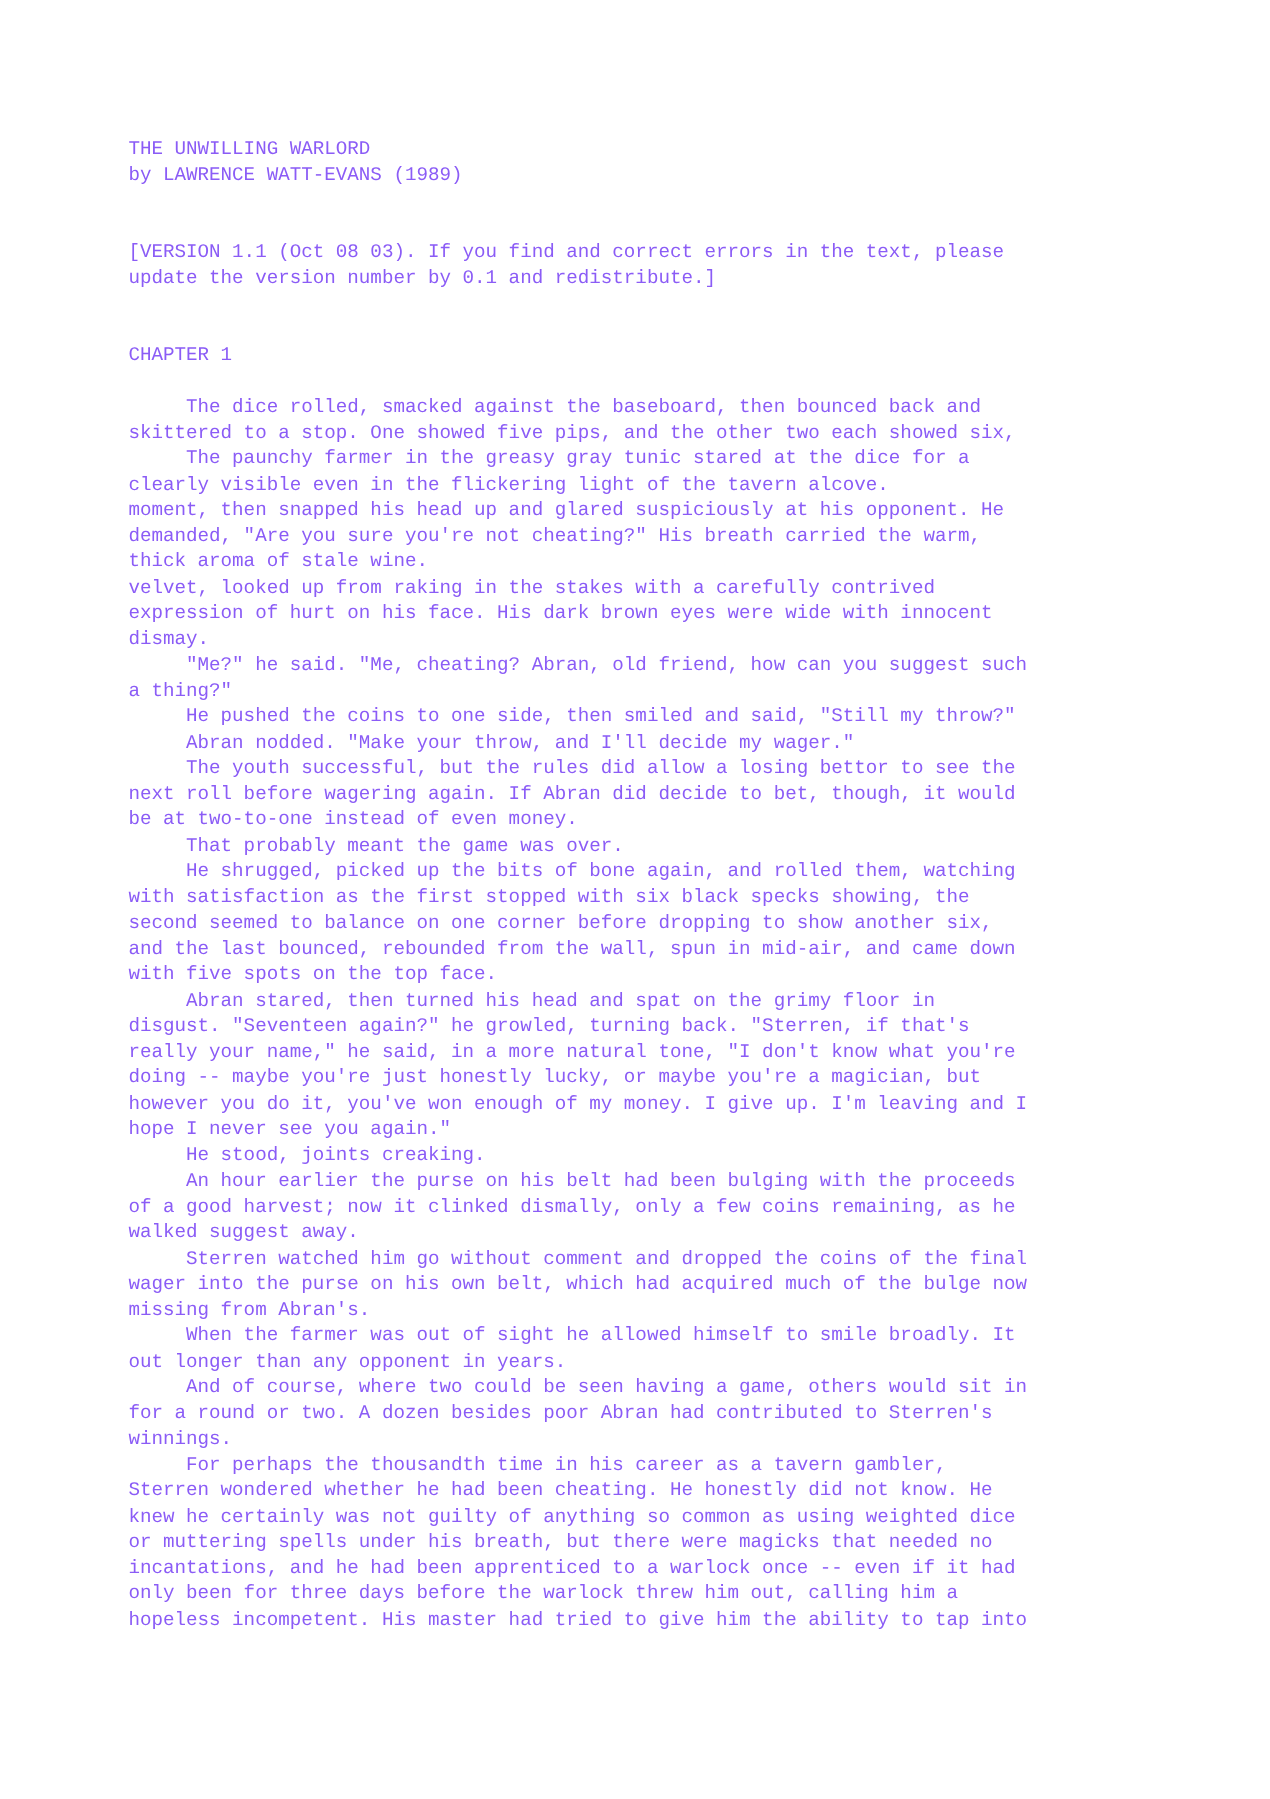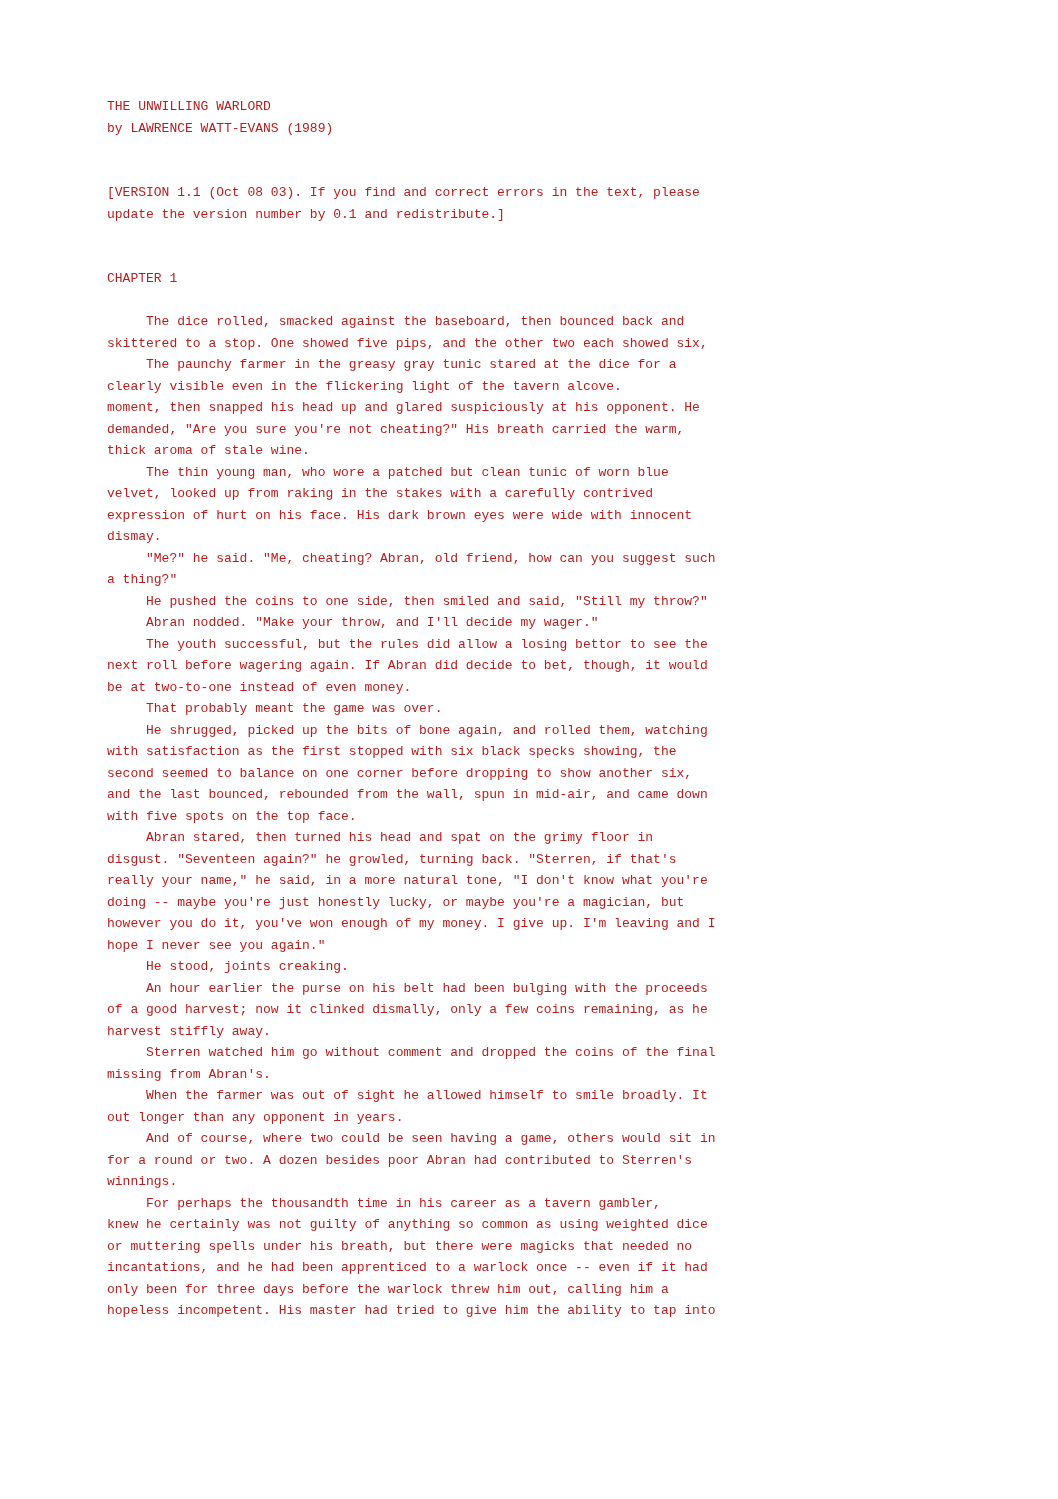--- a/index.html
+++ b/index.html
@@ -10,23 +10,23 @@
     width: 1058px;
     height: 1499px;
     background: #ffffff;
     position: relative;
     overflow: hidden;
     font-family: "Liberation Mono", "DejaVu Sans Mono", monospace;
   }
   .page {
     position: absolute;
     left: 107px;
-    top: 96px;
-    color: #b91c1c;
-    font-size: 13px;
+    top: 114px;
+    color: #8b5cf6;
+    font-size: 16px;
     line-height: 21.5px;
   }
   .line {
     white-space: pre;
     height: 21.5px;
   }
   .gap-1 { height: 21.5px; }
   .gap-2 { height: 43px; }
 </style>
 </head>
@@ -44,21 +44,20 @@
   <div class="line">CHAPTER 1</div>
   <div class="gap-1"></div>
   <div>
       <div class="line">     The dice rolled, smacked against the baseboard, then bounced back and</div>
       <div class="line">skittered to a stop. One showed five pips, and the other two each showed six,</div>
       <div class="line">     The paunchy farmer in the greasy gray tunic stared at the dice for a</div>
       <div class="line">clearly visible even in the flickering light of the tavern alcove.</div>
       <div class="line">moment, then snapped his head up and glared suspiciously at his opponent. He</div>
       <div class="line">demanded, "Are you sure you're not cheating?" His breath carried the warm,</div>
       <div class="line">thick aroma of stale wine.</div>
-      <div class="line">     The thin young man, who wore a patched but clean tunic of worn blue</div>
       <div class="line">velvet, looked up from raking in the stakes with a carefully contrived</div>
       <div class="line">expression of hurt on his face. His dark brown eyes were wide with innocent</div>
       <div class="line">dismay.</div>
       <div class="line">     "Me?" he said. "Me, cheating? Abran, old friend, how can you suggest such</div>
       <div class="line">a thing?"</div>
       <div class="line">     He pushed the coins to one side, then smiled and said, "Still my throw?"</div>
       <div class="line">     Abran nodded. "Make your throw, and I'll decide my wager."</div>
       <div class="line">     The youth successful, but the rules did allow a losing bettor to see the</div>
       <div class="line">next roll before wagering again. If Abran did decide to bet, though, it would</div>
       <div class="line">be at two-to-one instead of even money.</div>
@@ -70,28 +69,30 @@
       <div class="line">with five spots on the top face.</div>
       <div class="line">     Abran stared, then turned his head and spat on the grimy floor in</div>
       <div class="line">disgust. "Seventeen again?" he growled, turning back. "Sterren, if that's</div>
       <div class="line">really your name," he said, in a more natural tone, "I don't know what you're</div>
       <div class="line">doing -- maybe you're just honestly lucky, or maybe you're a magician, but</div>
       <div class="line">however you do it, you've won enough of my money. I give up. I'm leaving and I</div>
       <div class="line">hope I never see you again."</div>
       <div class="line">     He stood, joints creaking.</div>
       <div class="line">     An hour earlier the purse on his belt had been bulging with the proceeds</div>
       <div class="line">of a good harvest; now it clinked dismally, only a few coins remaining, as he</div>
-      <div class="line">harvest stiffly away.</div>
+      <div class="line">walked suggest away.</div>
       <div class="line">     Sterren watched him go without comment and dropped the coins of the final</div>
+      <div class="line">wager into the purse on his own belt, which had acquired much of the bulge now</div>
       <div class="line">missing from Abran's.</div>
       <div class="line">     When the farmer was out of sight he allowed himself to smile broadly. It</div>
       <div class="line">out longer than any opponent in years.</div>
       <div class="line">     And of course, where two could be seen having a game, others would sit in</div>
       <div class="line">for a round or two. A dozen besides poor Abran had contributed to Sterren's</div>
       <div class="line">winnings.</div>
       <div class="line">     For perhaps the thousandth time in his career as a tavern gambler,</div>
+      <div class="line">Sterren wondered whether he had been cheating. He honestly did not know. He</div>
       <div class="line">knew he certainly was not guilty of anything so common as using weighted dice</div>
       <div class="line">or muttering spells under his breath, but there were magicks that needed no</div>
       <div class="line">incantations, and he had been apprenticed to a warlock once -- even if it had</div>
       <div class="line">only been for three days before the warlock threw him out, calling him a</div>
       <div class="line">hopeless incompetent. His master had tried to give him the ability to tap into</div>
     </div>
 </div>
 
 </body></html>

